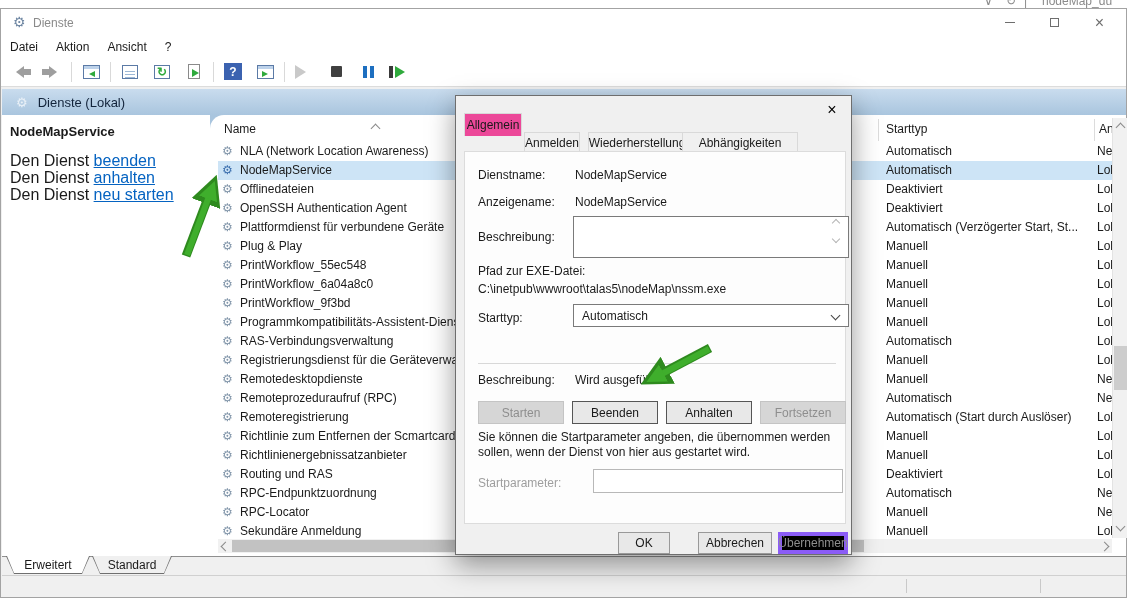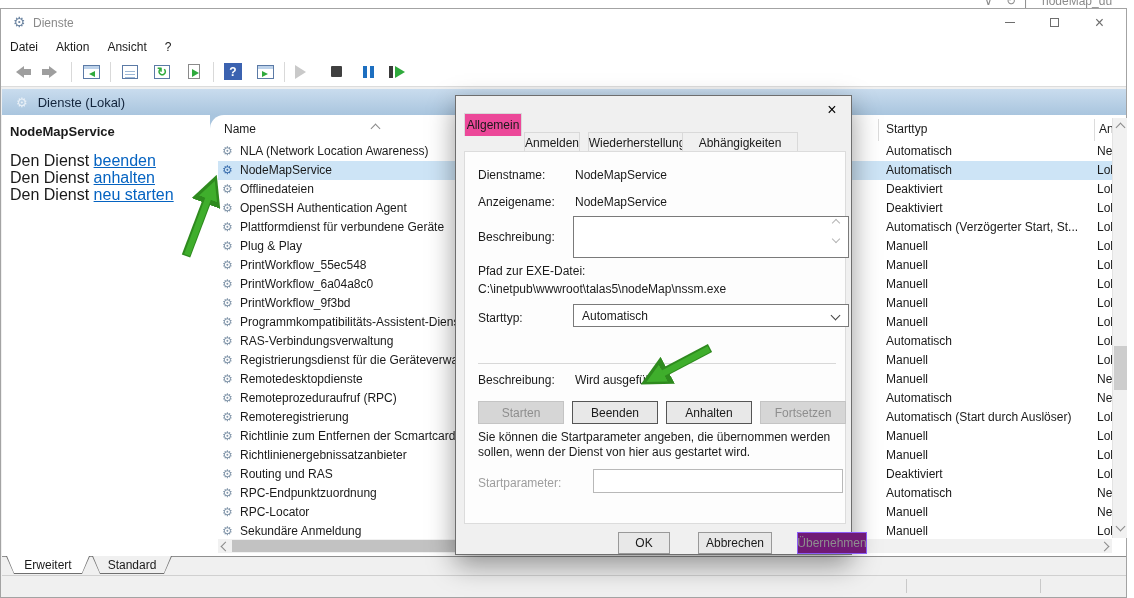--- a/index.html
+++ b/index.html
@@ -123,21 +123,21 @@
   .dlg-hr { position:absolute; left:13px; top:211px; width:358px; height:1px; background:#d8d8d8; }
   .sbtn { position:absolute; top:249px; width:86px; height:23px; display:flex; align-items:center; justify-content:center;
     background:#e8e8e8; border:1px solid #555; font-size:12px; }
   .sbtn.disabled { background:#d6d6d6; border:1px solid #c4c4c4; color:#8e8e8e; }
   .hint { position:absolute; left:13px; top:278px; width:360px; line-height:15px; }
   .sp-label { position:absolute; left:13px; top:324px; color:#9e9e9e; }
   .sp-input { position:absolute; left:128px; top:317px; width:250px; height:24px; border:1px solid #b8b8b8; background:#fff;
     font-family:"Liberation Sans", sans-serif; font-size:12px; padding:0 6px; outline:none; }
   .dlg-foot-btn { position:absolute; top:436px; height:22px; display:flex; align-items:center; justify-content:center;
     background:#e8e8e8; border:1px solid #999; font-size:12px; }
-  .dlg-foot-btn.disabled { background:#701a75; border:1px solid #8b5cf6; color:#8e8e8e;margin-left:19px; }
+  .dlg-foot-btn.disabled { background:#000000; border:4px solid #8b5cf6; color:#8e8e8e; }
 
   
   .overlay { left:0; top:0; width:1134px; height:598px; z-index:90; pointer-events:none; }
 </style>
 </head>
 <body>
 
 <div id="app">
 
   <div class="abs bg-strip">

